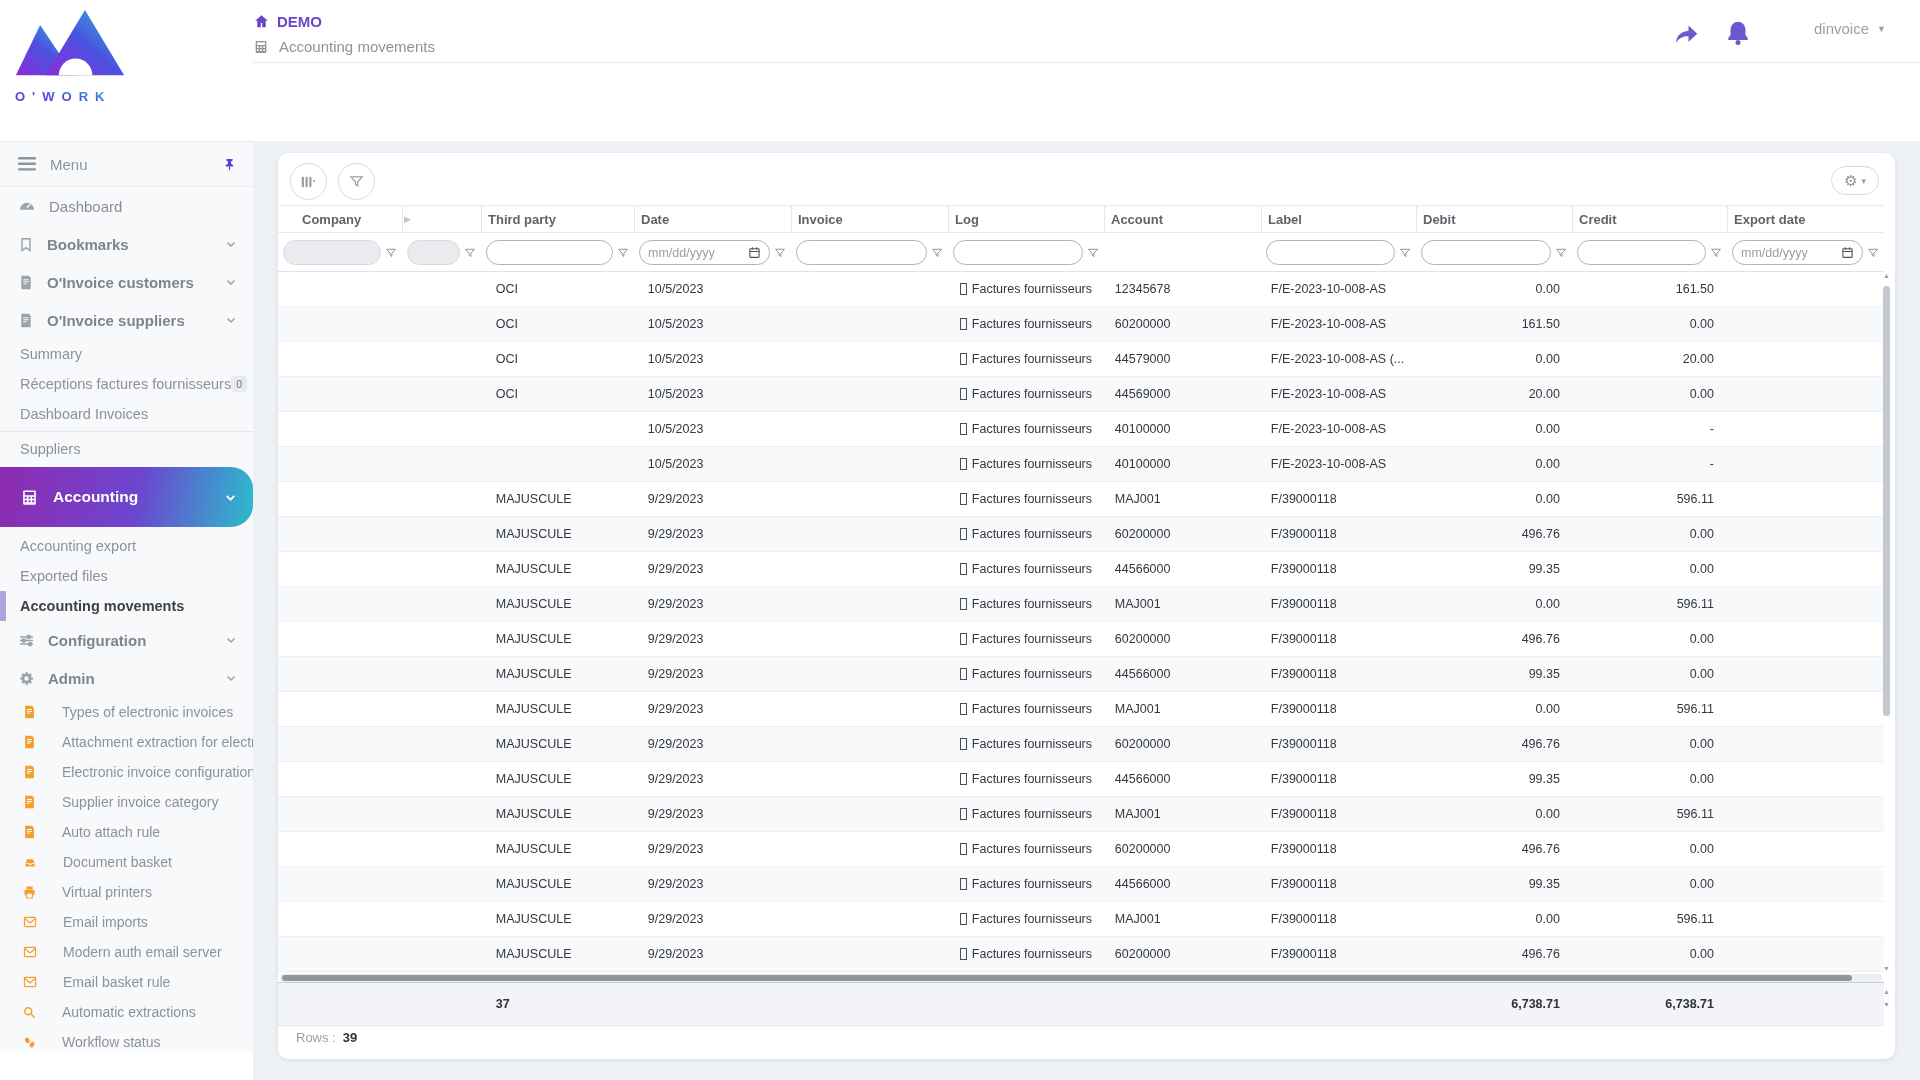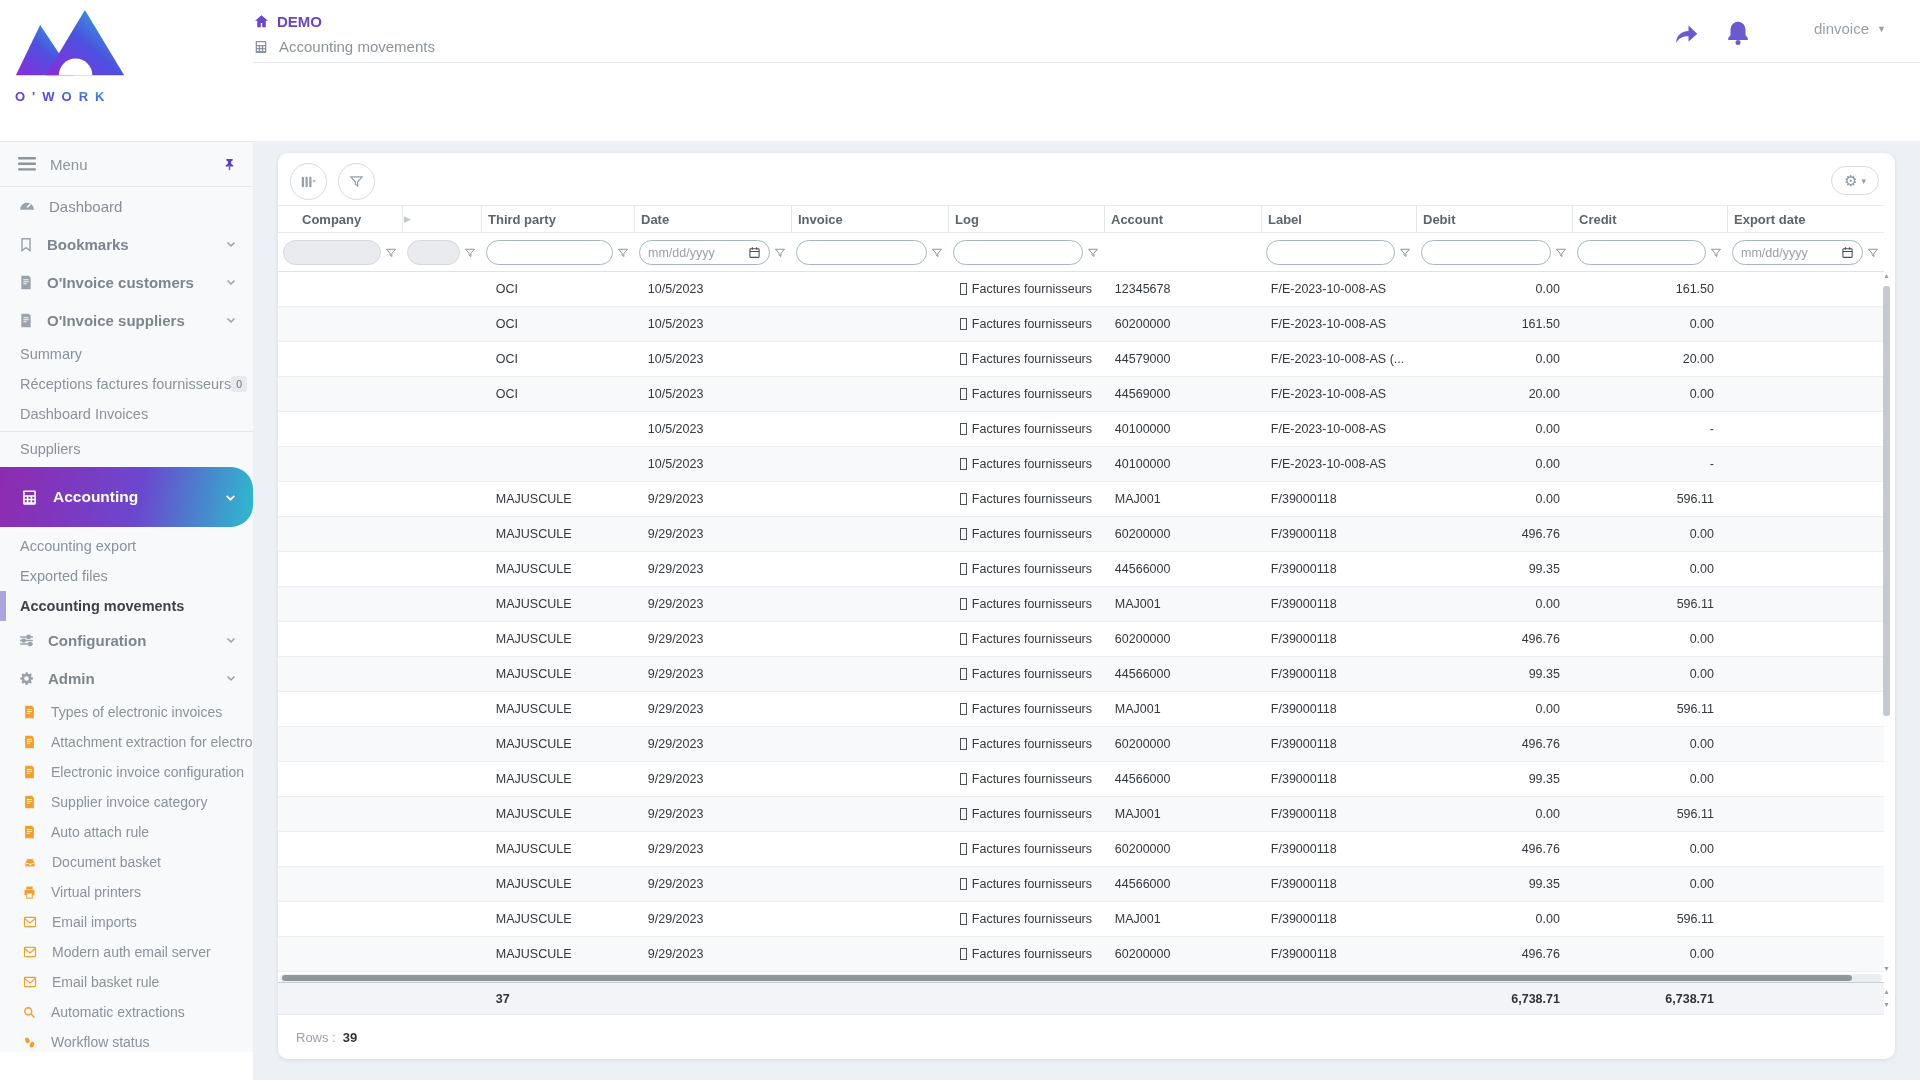--- a/index.html
+++ b/index.html
@@ -40,21 +40,21 @@
     color:#8b929b; font-size:14.5px; cursor:pointer; white-space:nowrap; overflow:hidden; }
   .sub .grow { flex:1; }
   .badge { background:#e7e9ed; color:#6c757d; font-size:10.5px; padding:2px 5px; border-radius:3px; }
   .sdivider { height:1px; background:#e4e7ea; margin:2px 0; }
   .pill-active { height:60px; margin:3px 0 4px 0; display:flex; align-items:center; gap:14px;
     padding:0 16px 0 20px; border-radius:0 22px 22px 0; color:#fff; font-size:15.5px; font-weight:bold;
     background:linear-gradient(100deg,#8e2bb0 0%,#6b47cf 55%,#2bbccc 100%); cursor:pointer; }
   .pill-active .grow { flex:1; }
   .sub-active { font-weight:bold; color:#3d4349; position:relative; padding-left:20px; }
   .sub-active::before { content:""; position:absolute; left:0; top:0; width:6px; height:100%; background:#aea4dd; }
-  .asub { height:30px; display:flex; align-items:center; gap:14px; padding:0 8px 0 22px;
+  .asub { height:30px; display:flex; align-items:center; gap:25px; padding:0 8px 0 22px;
     color:#8b929b; font-size:14px; cursor:pointer; white-space:nowrap; overflow:hidden; }
   .o { color:#f59e2c; }
   svg.ic { flex:none; }
 
   
   .content-bg { position:absolute; left:253px; top:141px; width:1667px; height:939px; background:#edf0f5; }
   .card { position:absolute; left:278px; top:153px; width:1617px; height:906px; background:#fff;
     border-radius:10px; box-shadow:0 1px 4px rgba(40,50,70,.10); }
   .roundbtn { position:absolute; width:37px; height:37px; border-radius:50%; border:1px solid #d7dbdf;
     background:#fff; color:#98a0a7; display:flex; align-items:center; justify-content:center; cursor:pointer; }
@@ -86,21 +86,21 @@
   .t-row { display:flex; height:35px; border-bottom:1px solid #edeff2; background:#fff; cursor:pointer; }
   .t-row:nth-of-type(even) { background:#f8f9fb; }
   .td { display:flex; align-items:center; padding:0 6px; font-size:12.5px; color:#33383d;
     overflow:hidden; white-space:nowrap; }
   .td.num { justify-content:flex-end; padding-right:14px; }
   .tofu { display:inline-block; width:7px; height:12px; border:1px solid #4a4f55; margin-right:5px; flex:none; }
 
   .hscroll { position:absolute; left:2px; top:821px; width:1602px; height:8px; background:#eceff1;
     border-radius:4px; }
   .hthumb { position:absolute; left:2px; top:1px; width:1570px; height:6px; background:#8f969e; border-radius:3px; }
-  .tfoot { position:absolute; left:0; top:829px; width:1606px; height:33px; display:flex;
+  .tfoot { position:absolute; left:0; top:829px; width:1606px; height:44px; display:flex;
     background:#f2f4f8; border-top:1px solid #c9ced4; border-bottom:1px solid #e6e9ec; }
   .tfoot .td { font-weight:bold; font-size:12.5px; color:#2f3338; }
   .rowsbar { position:absolute; left:0; top:863px; width:1617px; height:43px; display:flex;
     align-items:center; padding-left:18px; gap:7px; font-size:13px; }
   .rowsbar .rl { color:#9aa1a8; }
   .rowsbar .rv { color:#2f3338; font-weight:bold; }
 
   .vscroll { position:absolute; right:3px; top:119px; width:11px; height:700px; }
   .varrow { position:absolute; left:0; width:11px; text-align:center; font-size:7px; color:#9aa0a6; cursor:pointer; }
   .vthumb { position:absolute; left:2px; top:14px; width:7px; height:430px; background:#c3c9cf; border-radius:3px; cursor:grab; }

